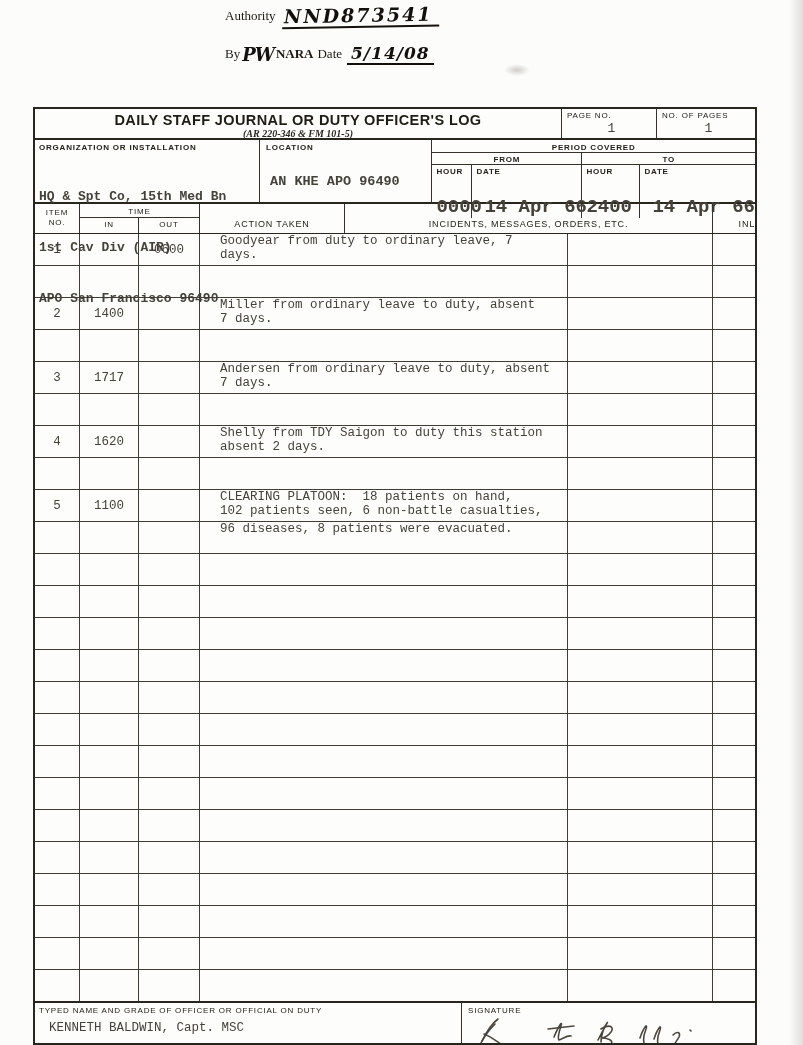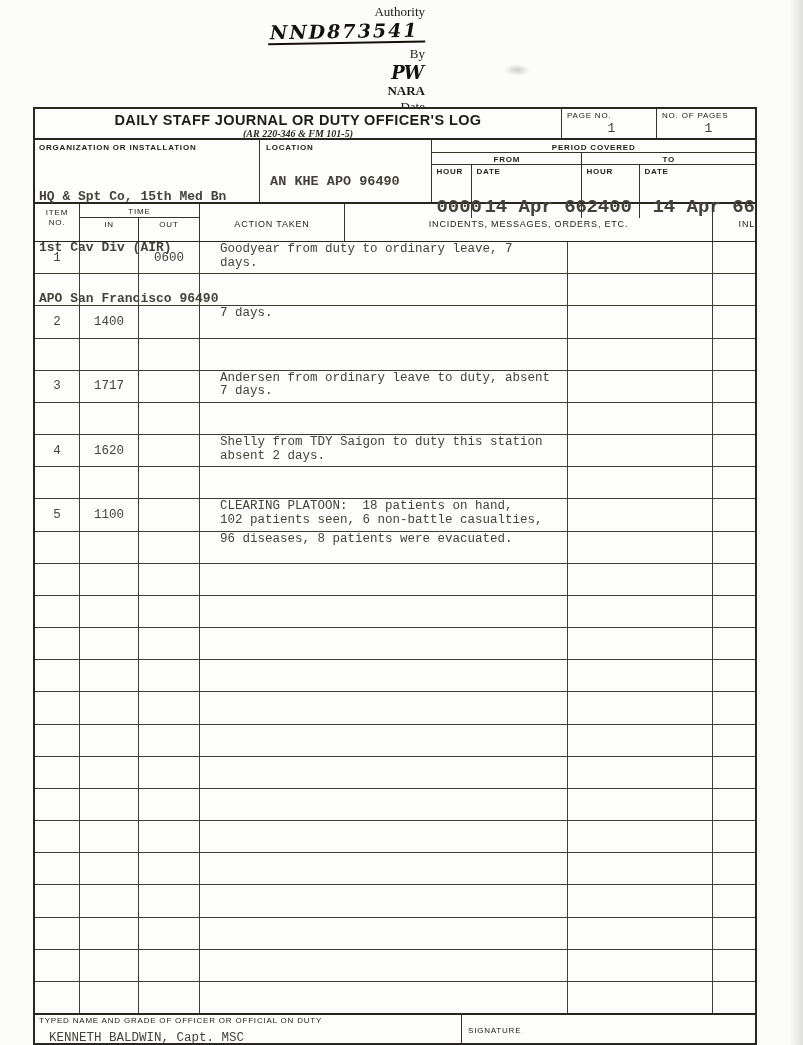--- a/index.html
+++ b/index.html
@@ -23,21 +23,21 @@
   .scan-smudge {
     position:absolute; left:504px; top:64px; width:26px; height:12px;
     background:radial-gradient(ellipse, rgba(120,118,112,0.35), rgba(120,118,112,0) 70%);
   }
 
   
   .stamp {
     position:absolute; left:225px; top:4px; width:200px;
     color:#171310;
   }
-  .stamp-row { display:flex; align-items:flex-end; white-space:nowrap;flex-direction:column; }
+  .stamp-row { display:flex; align-items:center; white-space:nowrap; }
   .stamp-print {
     font-family:"Liberation Serif", serif;
     font-size:13px; color:#1c1814;
   }
   .stamp-hand {
     font-family:"DejaVu Serif", serif;
     font-style:italic; font-weight:bold;
     color:#14100c;
   }
   .hand-authority {
@@ -97,21 +97,21 @@
   .hourdate-row { flex:1; display:flex; }
   .hd-cell { padding:2px 0 0 4px; }
   .hd-cell .typed { font-size:19px; margin-top:20px; }
   .hd-hour1 { width:40px; border-right:1px solid #34322a; }
   .hd-date1 { width:110px; border-right:1px solid #34322a; }
   .hd-date1 .typed, .hd-date2 .typed { padding-left:8px; }
   .hd-hour2 { width:58px; border-right:1px solid #34322a; }
   .hd-date2 { flex:1; }
 
   
-  .thead { height:38px; display:flex; border-bottom:1.5px solid #28261f; }
+  .thead { height:30px; display:flex; border-bottom:1.5px solid #28261f; }
   .th { border-right:1px solid #34322a; }
   .th-item { width:45px; text-align:center; padding-top:4px; line-height:10px; }
   .th-time { width:120px; display:flex; flex-direction:column; }
   .th-time-top { height:14px; text-align:center; border-bottom:1px solid #34322a; padding-top:3px; }
   .th-inout { flex:1; display:flex; }
   .th-in { width:59px; border-right:1px solid #34322a; text-align:center; padding-top:2px; }
   .th-out { flex:1; text-align:center; padding-top:2px; }
   .th-incidents { flex:1; text-align:center; padding-top:9px; }
   .th-incidents .lbl, .th-action .lbl, .th-inl .lbl { font-size:9px; }
   .th-action { width:145px; text-align:center; padding-top:9px; }
@@ -125,38 +125,38 @@
   .jc-item { width:45px; display:flex; align-items:center; justify-content:center; }
   .jc-in   { width:59px; display:flex; align-items:center; justify-content:center; }
   .jc-out  { width:61px; display:flex; align-items:center; justify-content:center; }
   .jc-incidents { flex:1; padding:1px 0 0 20px; }
   .jc-action { width:145px; }
   .jc-inl { width:42px; border-right:none; }
   .jc .typed { font-size:12.5px; }
   .jc-incidents .typed { line-height:13.5px; }
 
   
-  .foot-row { height:28px; display:flex;align-items:center; }
+  .foot-row { height:40px; display:flex; }
   .foot-name { width:427px; border-right:1.5px solid #34322a; padding:3px 0 0 4px; }
   .foot-name .typed { font-size:12.5px; margin-top:6px; padding-left:10px; }
   .foot-sig { flex:1; padding:3px 0 0 6px; position:relative; overflow:hidden; }
   .sig-svg { position:absolute; left:6px; top:14px; }
 </style>
 </head>
 <body>
 
 <div class="paper"></div>
 <div class="scan-smudge"></div>
 
 <div class="stamp">
   <div class="stamp-row">
     <span class="stamp-print">Authority</span>
     <span class="stamp-hand hand-authority">NND873541</span>
   </div>
-  <div class="stamp-row" style="margin-top:2px;">
+  <div class="stamp-row" style="margin-top:15px;">
     <span class="stamp-print">By</span>
     <span class="stamp-hand hand-initials">PW</span>
     <span class="stamp-print stamp-nara">NARA</span>
     <span class="stamp-print" style="margin-left:4px;">Date</span>
     <span class="stamp-hand hand-date">5/14/08</span>
   </div>
 </div>
 
 <div class="form">
 
@@ -264,20 +264,21 @@
       </div>
       <div class="jrow">
         <div class="jc jc-item">
           <span class="typed">2</span>
         </div>
         <div class="jc jc-in">
           <span class="typed">1400</span>
         </div>
         <div class="jc jc-out"></div>
         <div class="jc jc-incidents">
+          <div class="typed">Miller from ordinary leave to duty, absent</div>
           <div class="typed">7 days.</div>
         </div>
         <div class="jc jc-action"></div>
         <div class="jc jc-inl"></div>
       </div>
       <div class="jrow">
         <div class="jc jc-item"></div>
         <div class="jc jc-in"></div>
         <div class="jc jc-out"></div>
         <div class="jc jc-incidents"></div>

